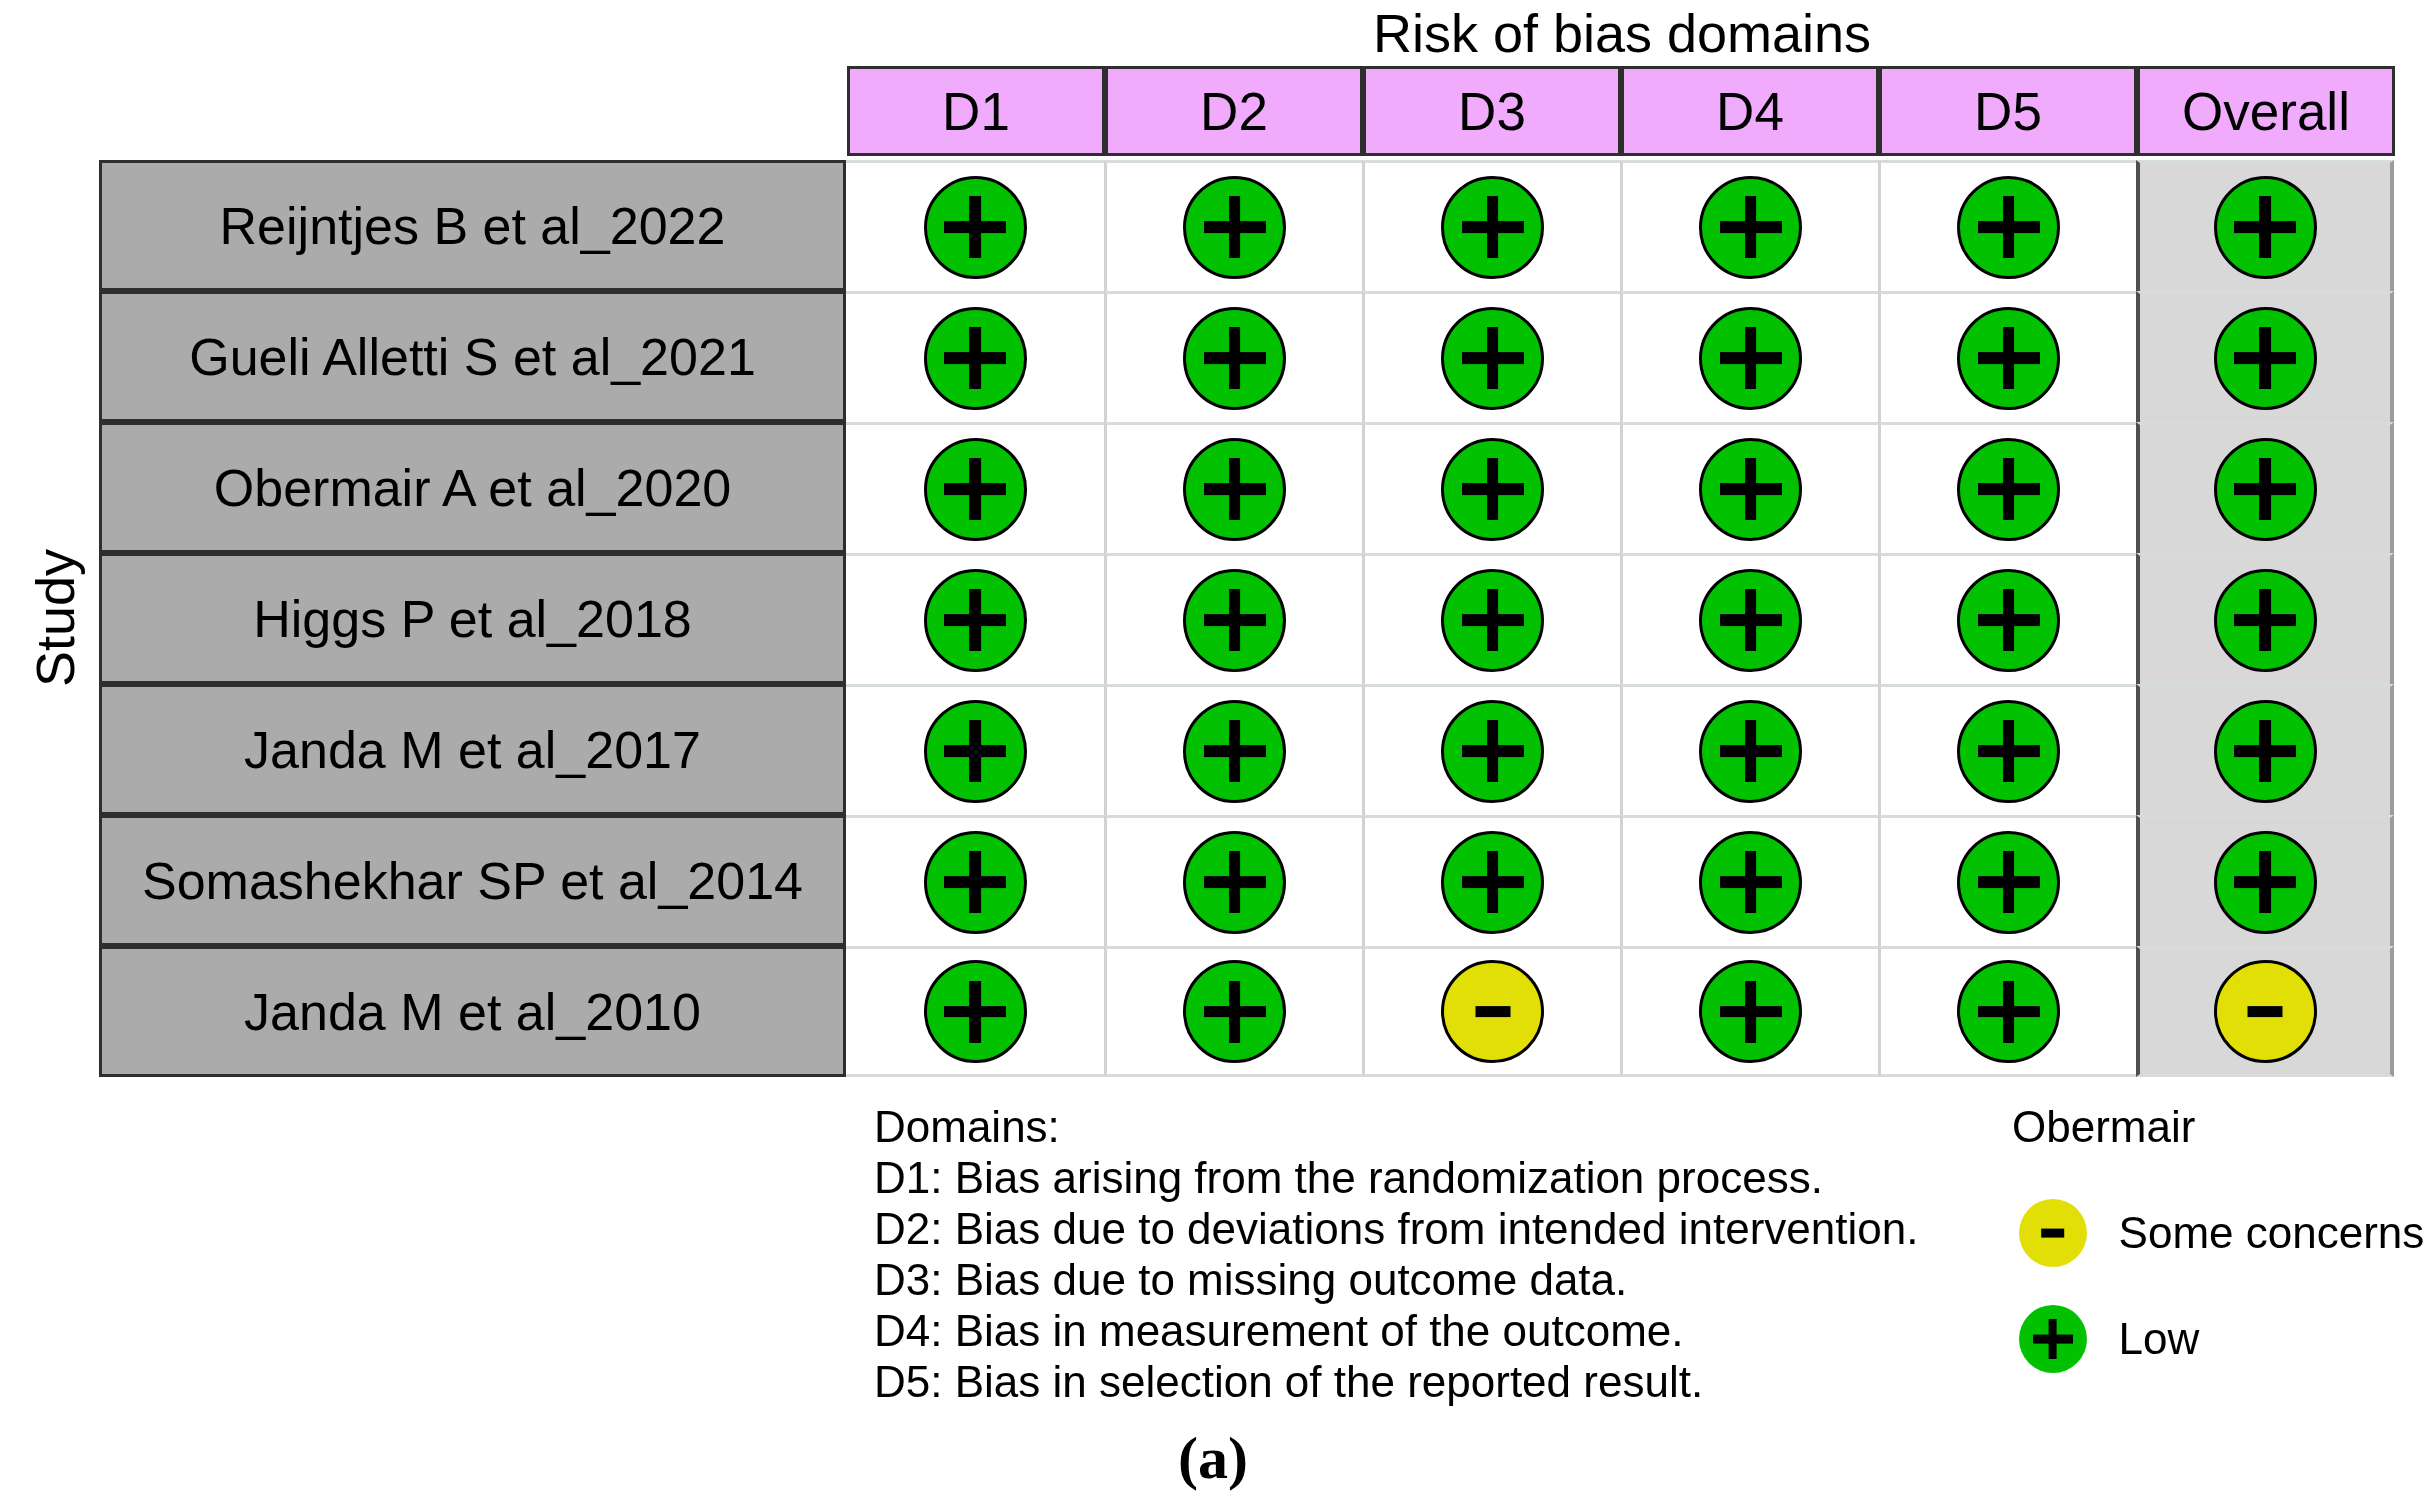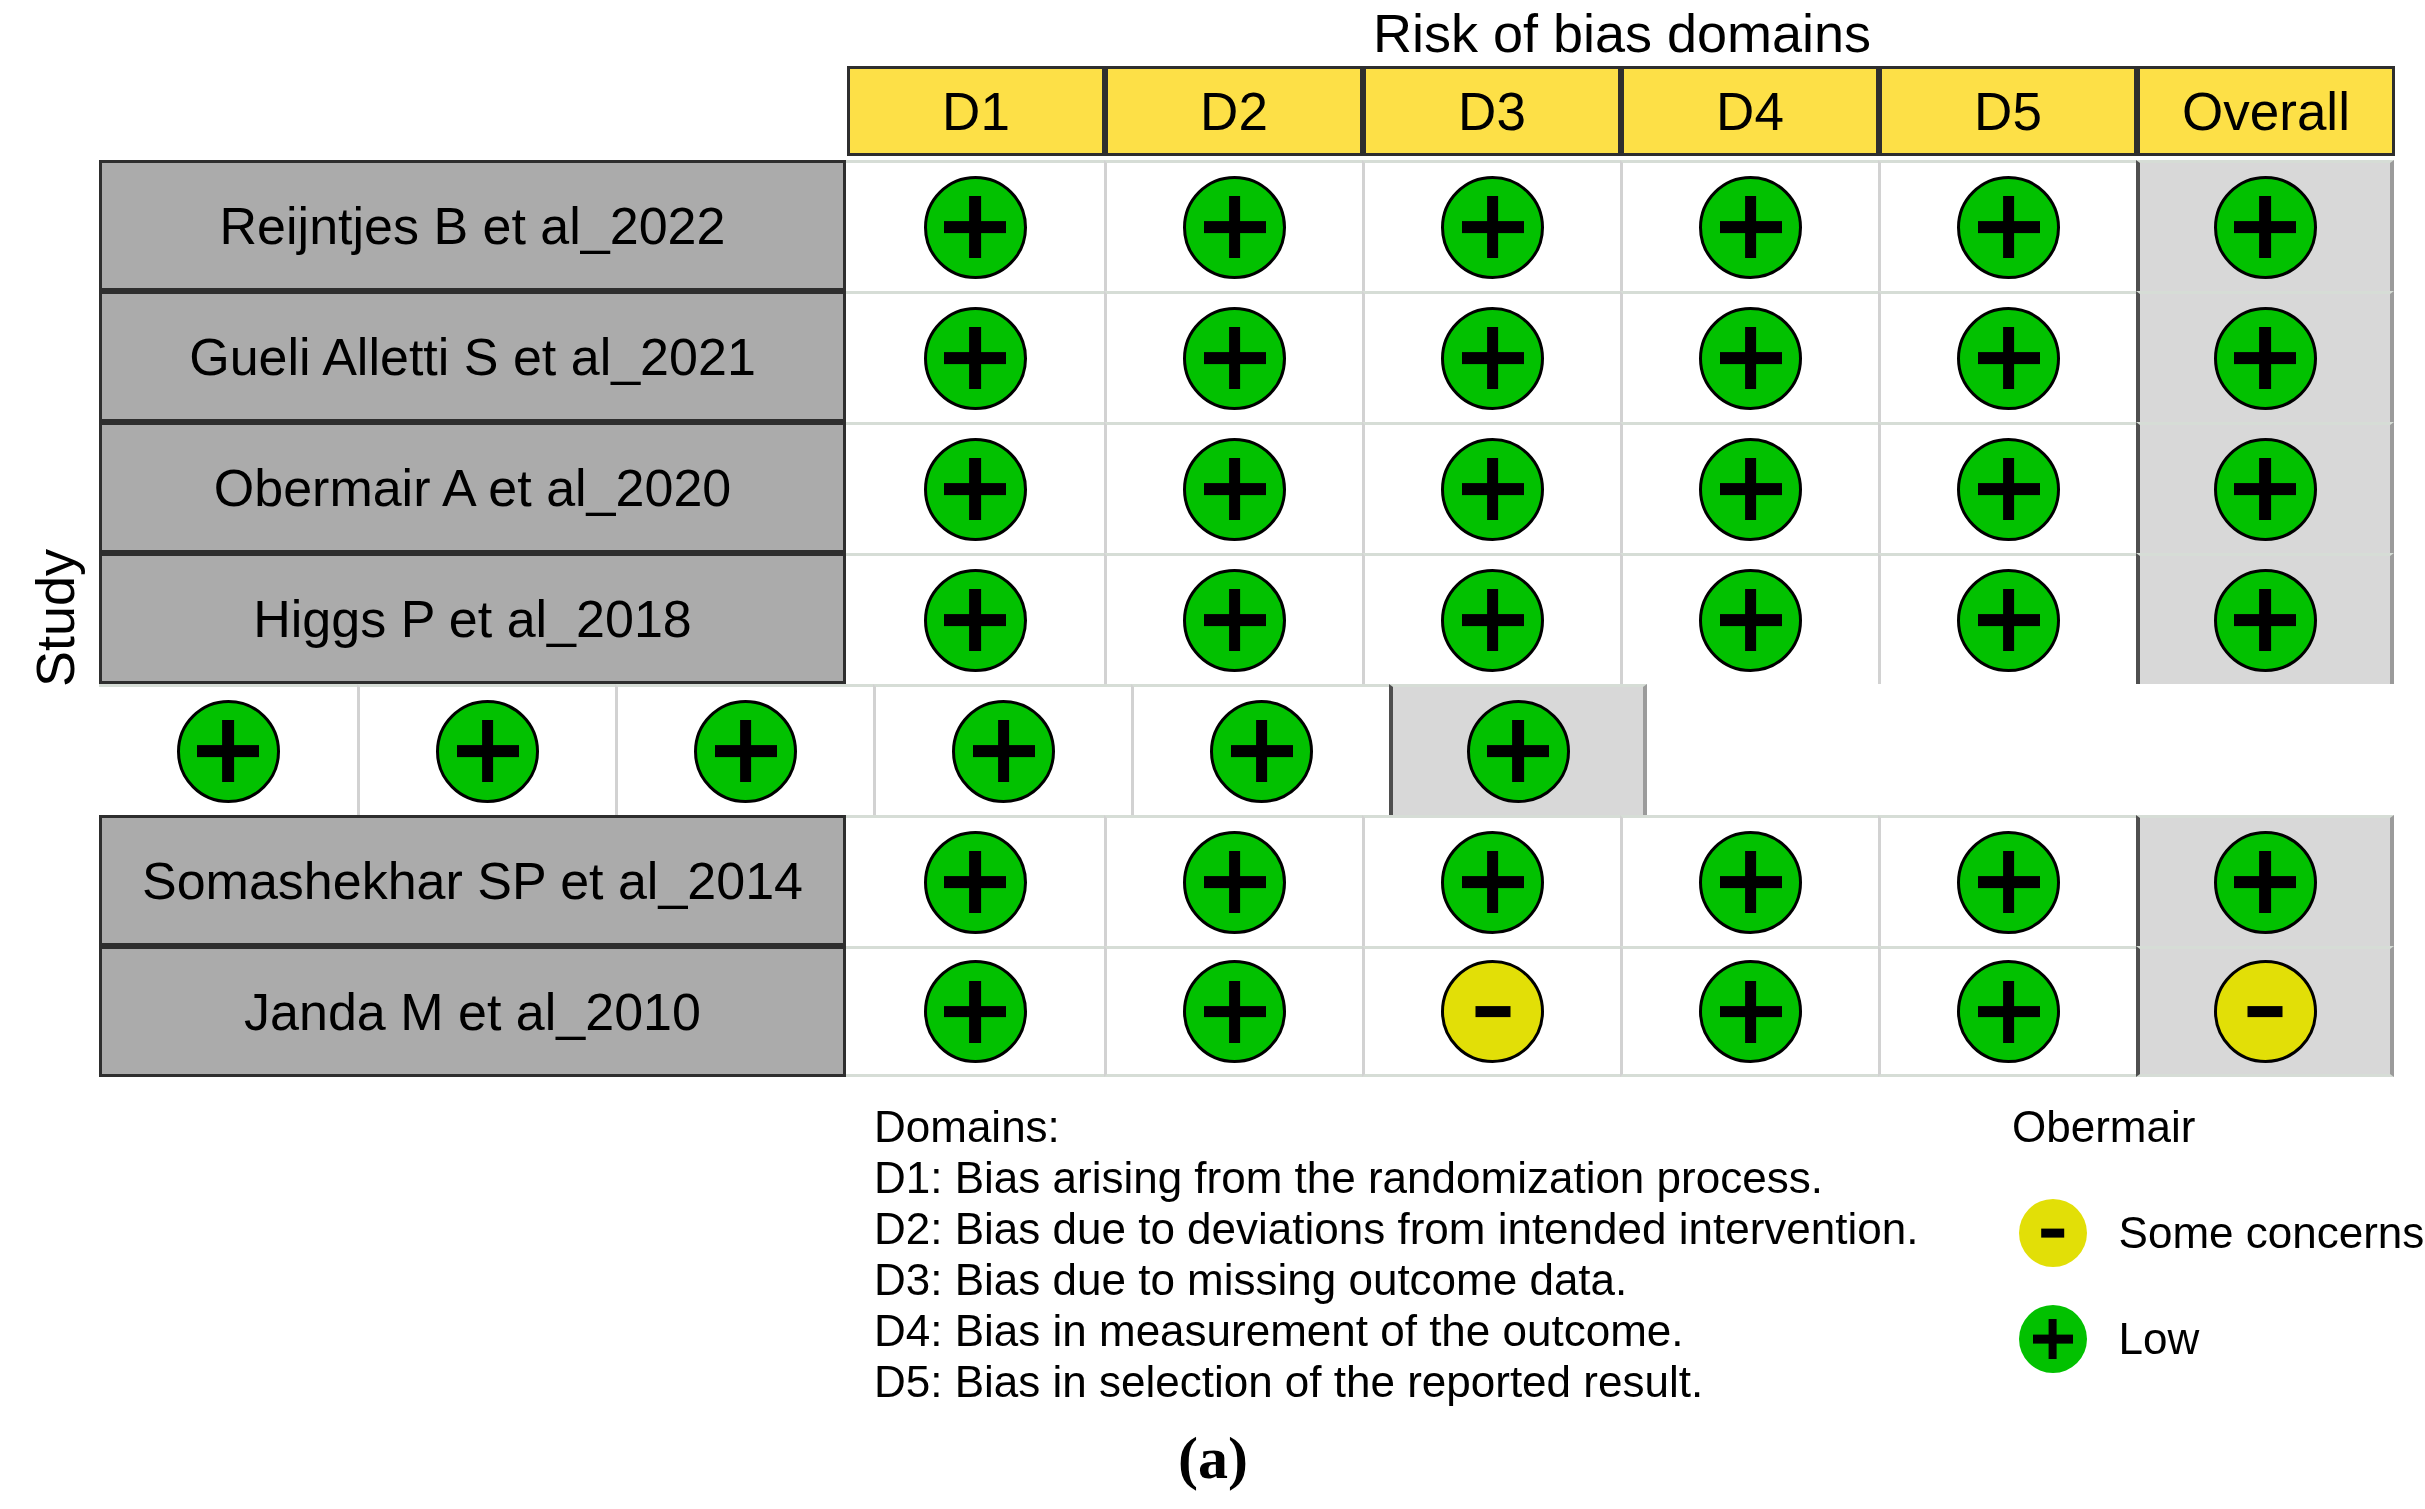--- a/index.html
+++ b/index.html
@@ -7,21 +7,21 @@
     width:2426px;height:1510px;background:#ffffff;position:relative;
     font-family:"Liberation Sans",sans-serif;color:#000;overflow:hidden;
   }
   .title{
     position:absolute;left:847px;top:4.4px;width:1550px;text-align:center;
     font-size:54px;line-height:59px;
   }
   
   .header-row{position:absolute;left:847px;top:66px;display:flex;}
   .hcell{
-    width:258px;height:90px;box-sizing:border-box;background:#fde047;
+    width:258px;height:90px;box-sizing:border-box;background:#f0abfc;
     border:3.7px solid #2e2e2e;display:flex;align-items:center;justify-content:center;
     font-size:53px;
   }
   
   .study-axis{
     position:absolute;left:55px;top:618px;
     transform:translate(-50%,-50%) rotate(-90deg);
     font-size:54px;white-space:nowrap;
   }
   
@@ -216,20 +216,21 @@
           <span class="sym sym-plus"></span>
         </span>
       </div>
       <div class="cell cell--overall">
         <span class="dot dot--table" style="background: rgb(2, 193, 0);">
           <span class="sym sym-plus"></span>
         </span>
       </div>
     </div>
     <div class="row">
+      <div class="study-cell">Janda M et al_2017</div>
       <div class="cell">
         <span class="dot dot--table" style="background: rgb(2, 193, 0);">
           <span class="sym sym-plus"></span>
         </span>
       </div>
       <div class="cell">
         <span class="dot dot--table" style="background: rgb(2, 193, 0);">
           <span class="sym sym-plus"></span>
         </span>
       </div>

